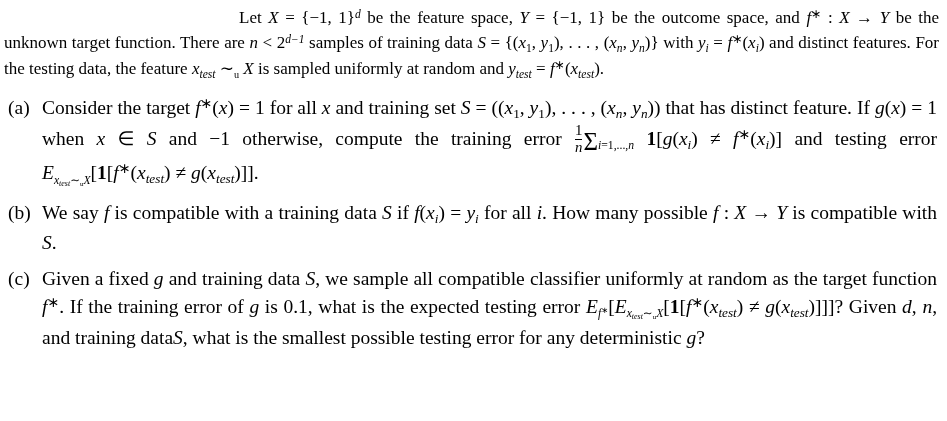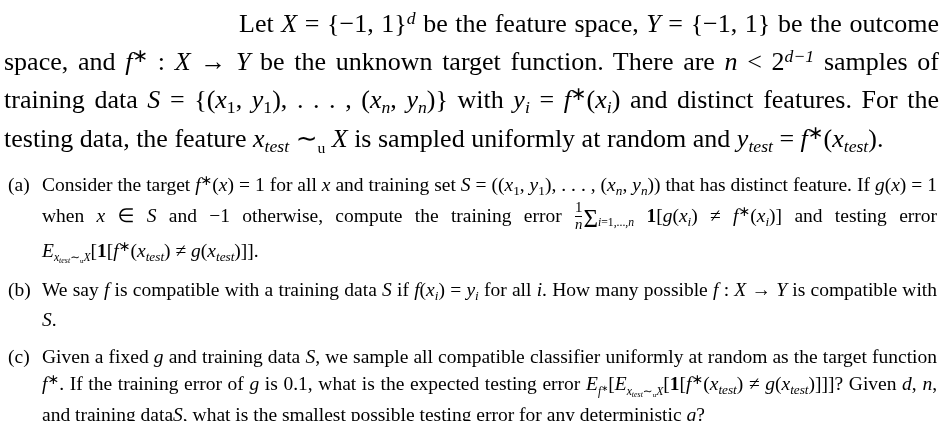--- a/index.html
+++ b/index.html
@@ -15,21 +15,21 @@
     overflow: hidden;
   }
   .page {
     position: relative;
     width: 947px;
     height: 421px;
     padding: 0;
     box-sizing: border-box;
   }
   .intro {
-    font-size: 26px;
+    font-size: 17px;
     line-height: 1.42;
     text-align: justify;
     text-justify: inter-word;
     margin: 6px 8px 0 4px;
     text-indent: 0;
   }
   .intro .lead-space {
     display: inline-block;
     width: 235px;
   }

